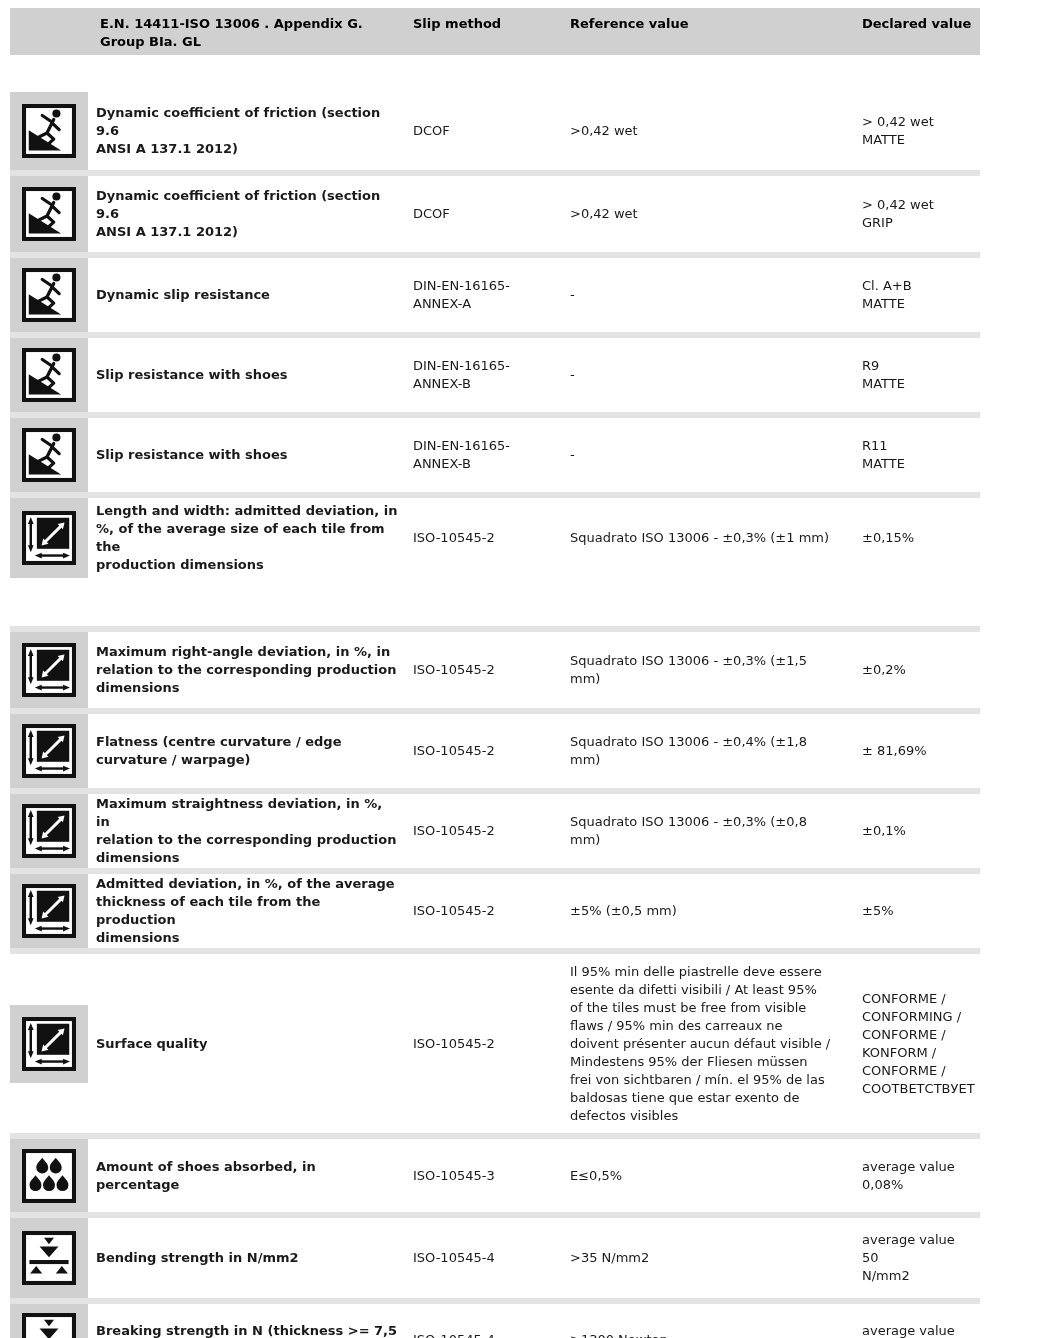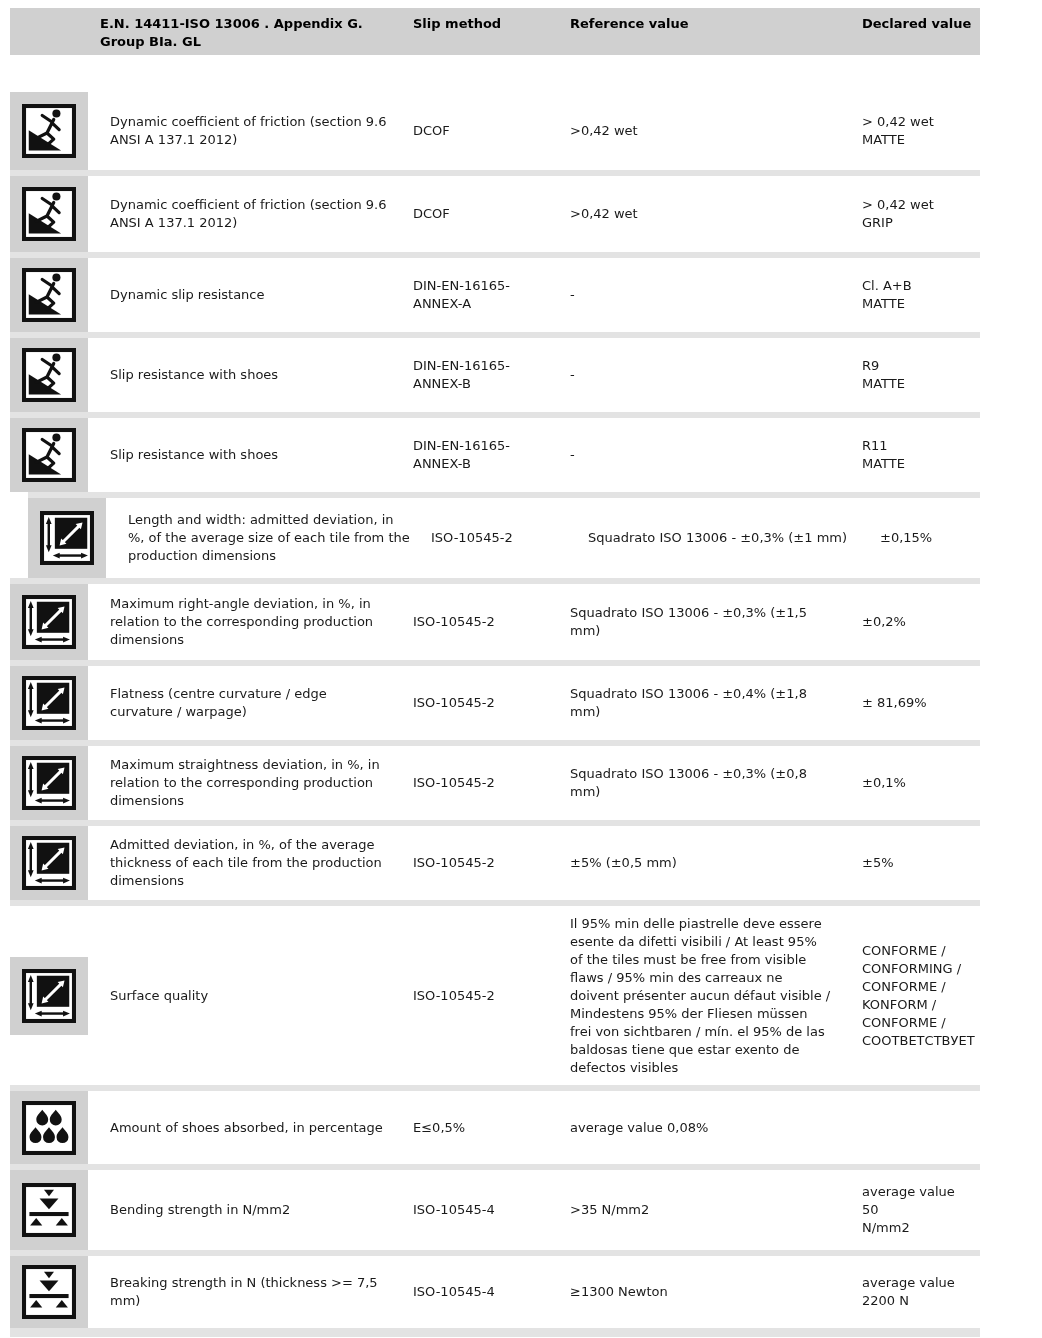--- a/index.html
+++ b/index.html
@@ -11,34 +11,34 @@
           min-height:47px;box-sizing:border-box;align-items:start;padding-top:7px;}
   .h-cell{font-size:13px;font-weight:bold;line-height:18px;color:#000;white-space:pre-line;}
   .h-first{padding-left:90px;}
 
   
   .table{margin-top:37px;border-bottom:9px solid #e3e3e3;}
   .row{display:grid;grid-template-columns:78px 325px 157px 292px 1fr;min-height:74px;background:#ffffff;}
   .row + .row{border-top:6px solid #e3e3e3;}
   .row:nth-child(1){min-height:78px;}
   .row:nth-child(2){min-height:76px;}
-  .row:nth-child(6){min-height:80px;margin-left:18px;}
-  .row:nth-child(7){min-height:76px;}
+  .row:nth-child(6){min-height:80px;}
+  .row:nth-child(7){min-height:76px;margin-top:48px;}
   .row:nth-child(11){min-height:179px;}
   .row:nth-child(12){min-height:73px;}
   .row:nth-child(13){min-height:80px;}
   .row:nth-child(14){min-height:72px;}
 
   .icon-cell{background:#d0d0d0;display:flex;align-items:center;justify-content:center;}
   .row:nth-child(11) .icon-cell{align-self:center;height:78px;width:78px;}
   .icon-box{width:54px;height:54px;display:block;}
   .icon-box svg{width:54px;height:54px;display:block;}
 
   .cell{display:flex;align-items:center;font-size:13px;line-height:18px;white-space:pre-line;box-sizing:border-box;}
-  .cell.desc{padding-left:22px;padding-right:14px;}
+  .cell.desc{padding-left:8px;padding-right:14px;font-weight:bold;}
   .cell.method{padding-right:10px;}
   .cell.ref{padding-right:16px;}
   .cell.declared{padding-right:8px;}
 </style>
 </head>
 <body>
 
 <div class="page">
 
   <div class="header">
@@ -323,20 +323,21 @@
       <path transform="translate(15,13)" d="M0,-6.5 C2.4,-3.5 4.4,-2 4.4,0.8 A4.4,4.4 0 1 1 -4.4,0.8 C-4.4,-2 -2.4,-3.5 0,-6.5 Z"></path>
       <path transform="translate(25,13)" d="M0,-6.5 C2.4,-3.5 4.4,-2 4.4,0.8 A4.4,4.4 0 1 1 -4.4,0.8 C-4.4,-2 -2.4,-3.5 0,-6.5 Z"></path>
       <path transform="translate(10,26)" d="M0,-6.5 C2.4,-3.5 4.4,-2 4.4,0.8 A4.4,4.4 0 1 1 -4.4,0.8 C-4.4,-2 -2.4,-3.5 0,-6.5 Z"></path>
       <path transform="translate(20,26)" d="M0,-6.5 C2.4,-3.5 4.4,-2 4.4,0.8 A4.4,4.4 0 1 1 -4.4,0.8 C-4.4,-2 -2.4,-3.5 0,-6.5 Z"></path>
       <path transform="translate(30,26)" d="M0,-6.5 C2.4,-3.5 4.4,-2 4.4,0.8 A4.4,4.4 0 1 1 -4.4,0.8 C-4.4,-2 -2.4,-3.5 0,-6.5 Z"></path>
     </g>
   </svg>
           </span>
     </div>
     <div class="cell desc">Amount of shoes absorbed, in percentage</div>
+    <div class="cell method">ISO-10545-3</div>
     <div class="cell ref">E≤0,5%</div>
     <div class="cell declared">average value 0,08%</div>
   </div>
 
   <div class="row">
     <div class="icon-cell">
       <span class="icon-box">
             <svg viewBox="0 0 40 40" xmlns="http://www.w3.org/2000/svg">
     <rect x="1.5" y="1.5" width="37" height="37" fill="#ffffff" stroke="#111111" stroke-width="3"></rect>
     <g fill="#111111">

